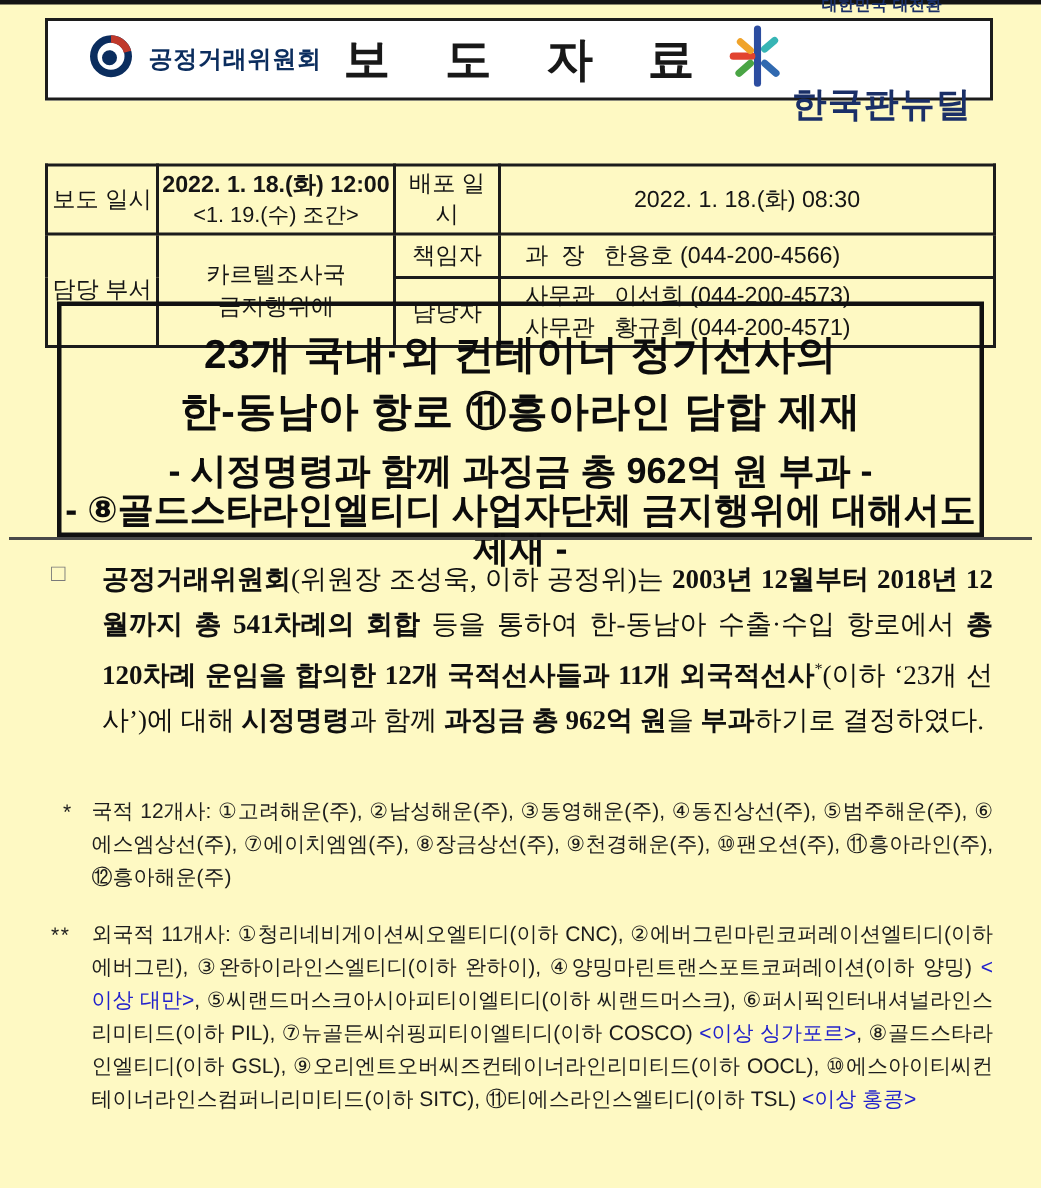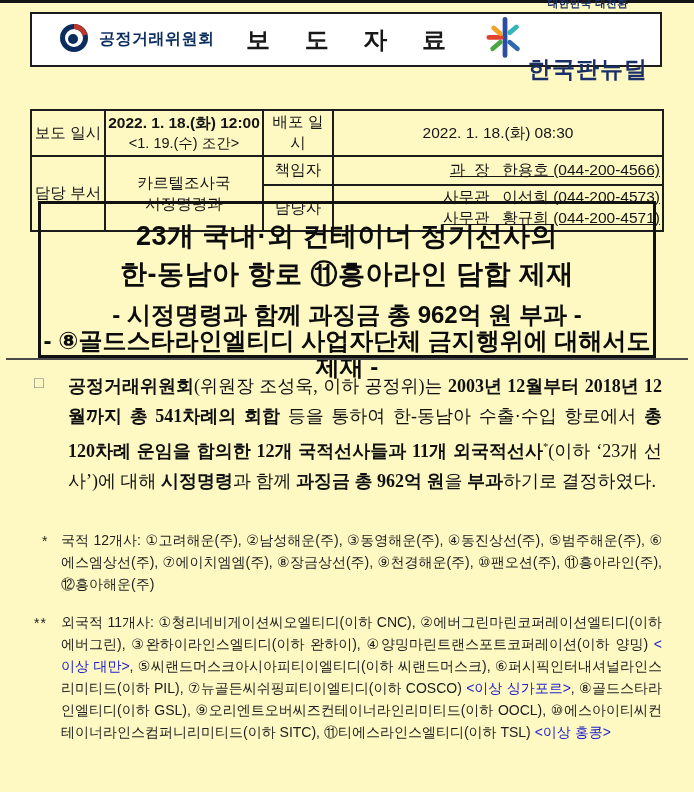--- a/index.html
+++ b/index.html
@@ -11,37 +11,37 @@
 
   
   .header-box{
     position:absolute;left:30px;top:12px;width:632px;height:55px;
     border:2px solid #1c1c1c;box-sizing:border-box;background:#fff;
   }
   .kftc-logo{position:absolute;left:26px;top:50%;transform:translateY(-50%);display:flex;align-items:center;gap:9px;}
   .kftc-name{font-size:16px;font-weight:600;color:#0b2d5e;letter-spacing:.5px;}
   .press-title{
     position:absolute;left:50%;top:50%;transform:translate(-50%,-50%);
-    font-size:24px;font-weight:900;color:#181818;letter-spacing:14px;padding-left:14px;white-space:nowrap;
+    font-size:31px;font-weight:900;color:#181818;letter-spacing:14px;padding-left:14px;white-space:nowrap;
   }
   .newdeal-logo{position:absolute;right:12px;top:50%;transform:translateY(-50%);display:flex;align-items:center;gap:4px;}
   .newdeal-text{display:flex;flex-direction:column;align-items:center;line-height:1.05;}
   .newdeal-small{font-size:10.5px;font-weight:700;color:#1a2f67;letter-spacing:.5px;}
   .newdeal-main{font-size:23px;font-weight:900;color:#1a2f67;letter-spacing:1px;margin-top:48px;}
 
   
   .info-table{
     position:absolute;left:30px;top:65px;width:632px;border-collapse:collapse;table-layout:fixed;
     font-size:15.5px;color:#151515;margin-top:44px;
   }
   .info-table th,.info-table td{border:2px solid #1c1c1c;padding:1px 2px;vertical-align:middle;}
   .info-table th{font-weight:400;text-align:center;}
   .w700{font-weight:700;}
   .cell-center{text-align:center;}
-  .cell-left{text-align:right;padding-left:16px !important;text-decoration:underline;}
+  .cell-left{text-align:left;padding-left:16px !important;}
   .pre{white-space:pre;}
   .sub-line{font-size:14.5px;font-weight:400;}
 
   
   .title-box{
     position:absolute;left:38px;top:191px;width:618px;height:157px;
     border:3px solid #111;box-sizing:border-box;text-align:center;padding-top:13px;margin-top:10px;
   }
   .headline{font-size:27px;font-weight:900;color:#0c0c0c;line-height:38px;letter-spacing:.5px;}
   .subhead{font-size:24px;font-weight:700;color:#0c0c0c;line-height:26px;}
@@ -120,21 +120,21 @@
           <div class="w700">2022. 1. 18.(화) 12:00</div>
           <div class="sub-line">&lt;1. 19.(수) 조간&gt;</div>
         </td>
         <th>배포 일시</th>
         <td class="cell-center">2022. 1. 18.(화) 08:30</td>
       </tr>
       <tr style="height:29px">
         <th rowspan="2">담당 부서</th>
         <td rowspan="2" class="cell-center">
           <div>카르텔조사국</div>
-          <div>시정명령과</div>
+          <div>금지행위에</div>
         </td>
         <th>책임자</th>
         <td class="cell-left pre">과  장   한용호 (044-200-4566)</td>
       </tr>
       <tr style="height:40px">
         <th>담당자</th>
         <td class="cell-left">
           <div class="pre">사무관   이선희 (044-200-4573)</div>
           <div class="pre">사무관   황규희 (044-200-4571)</div>
         </td>

